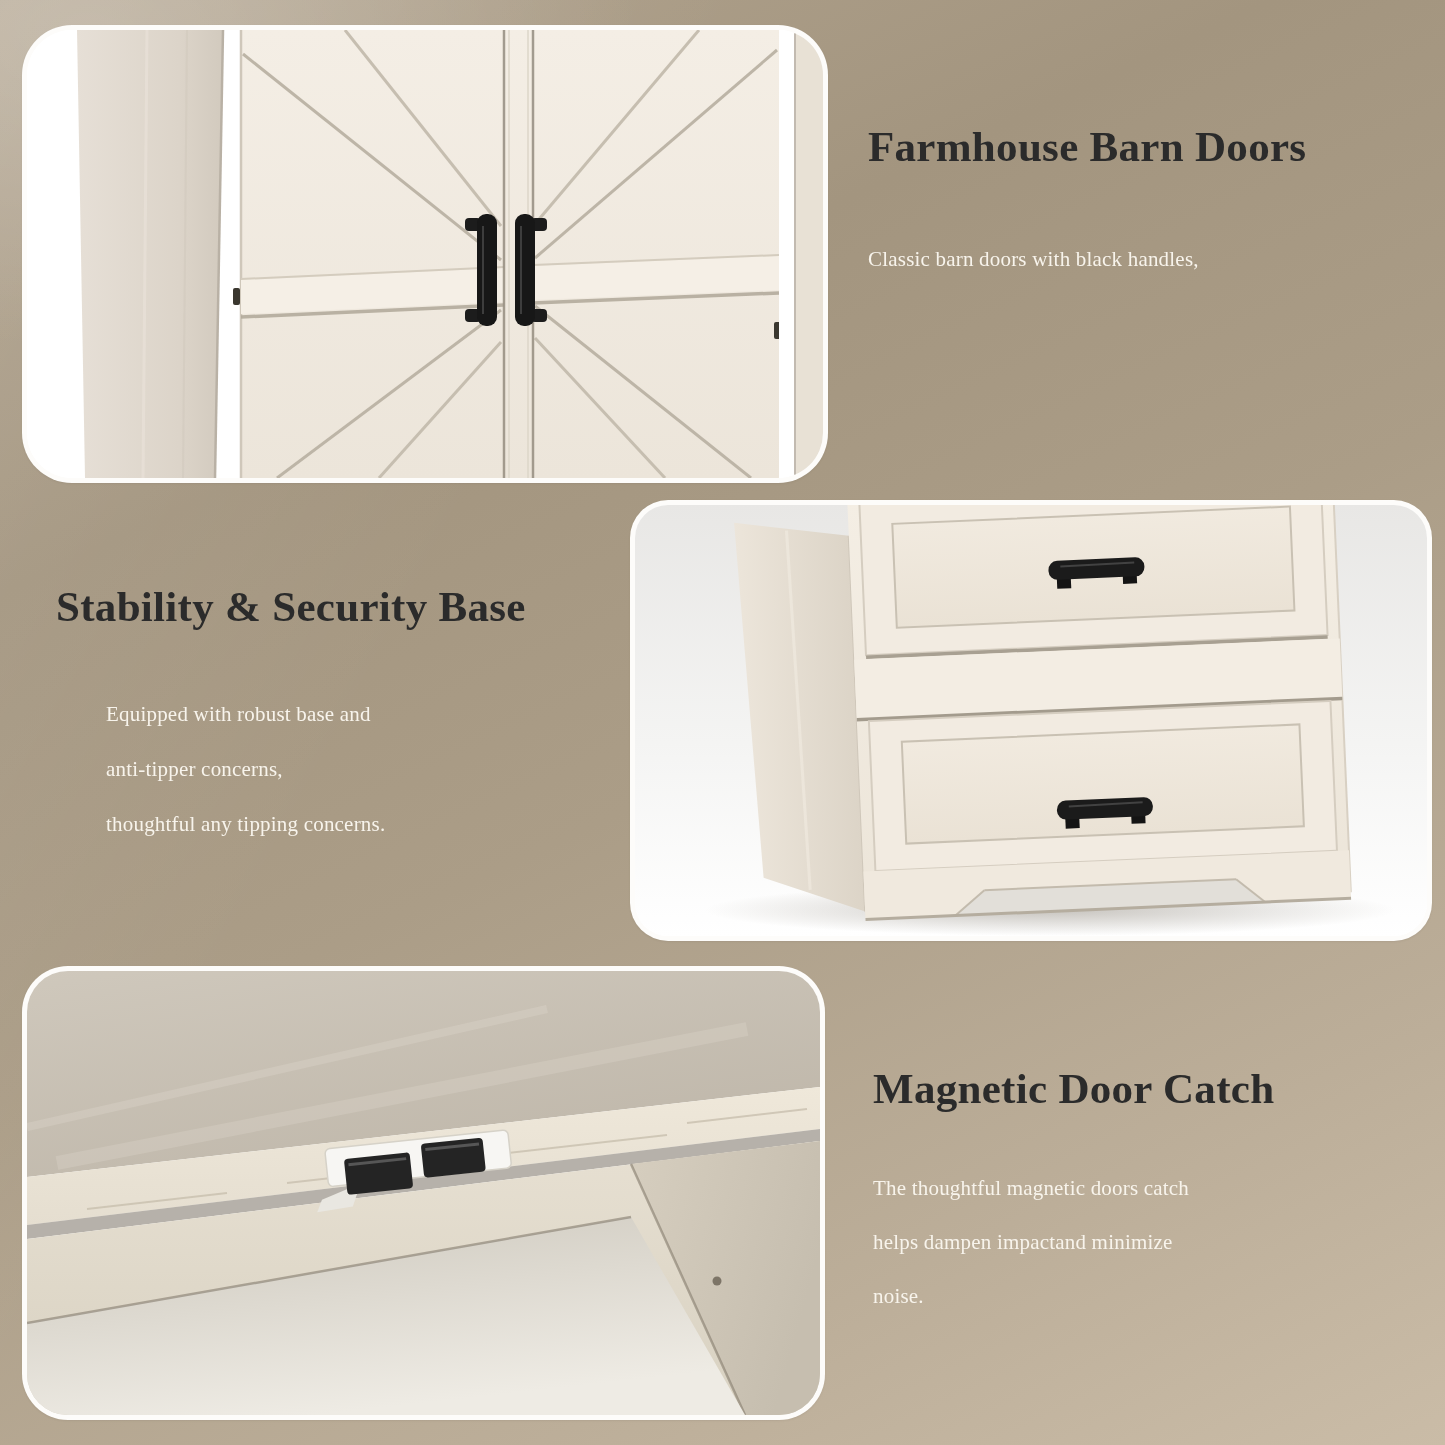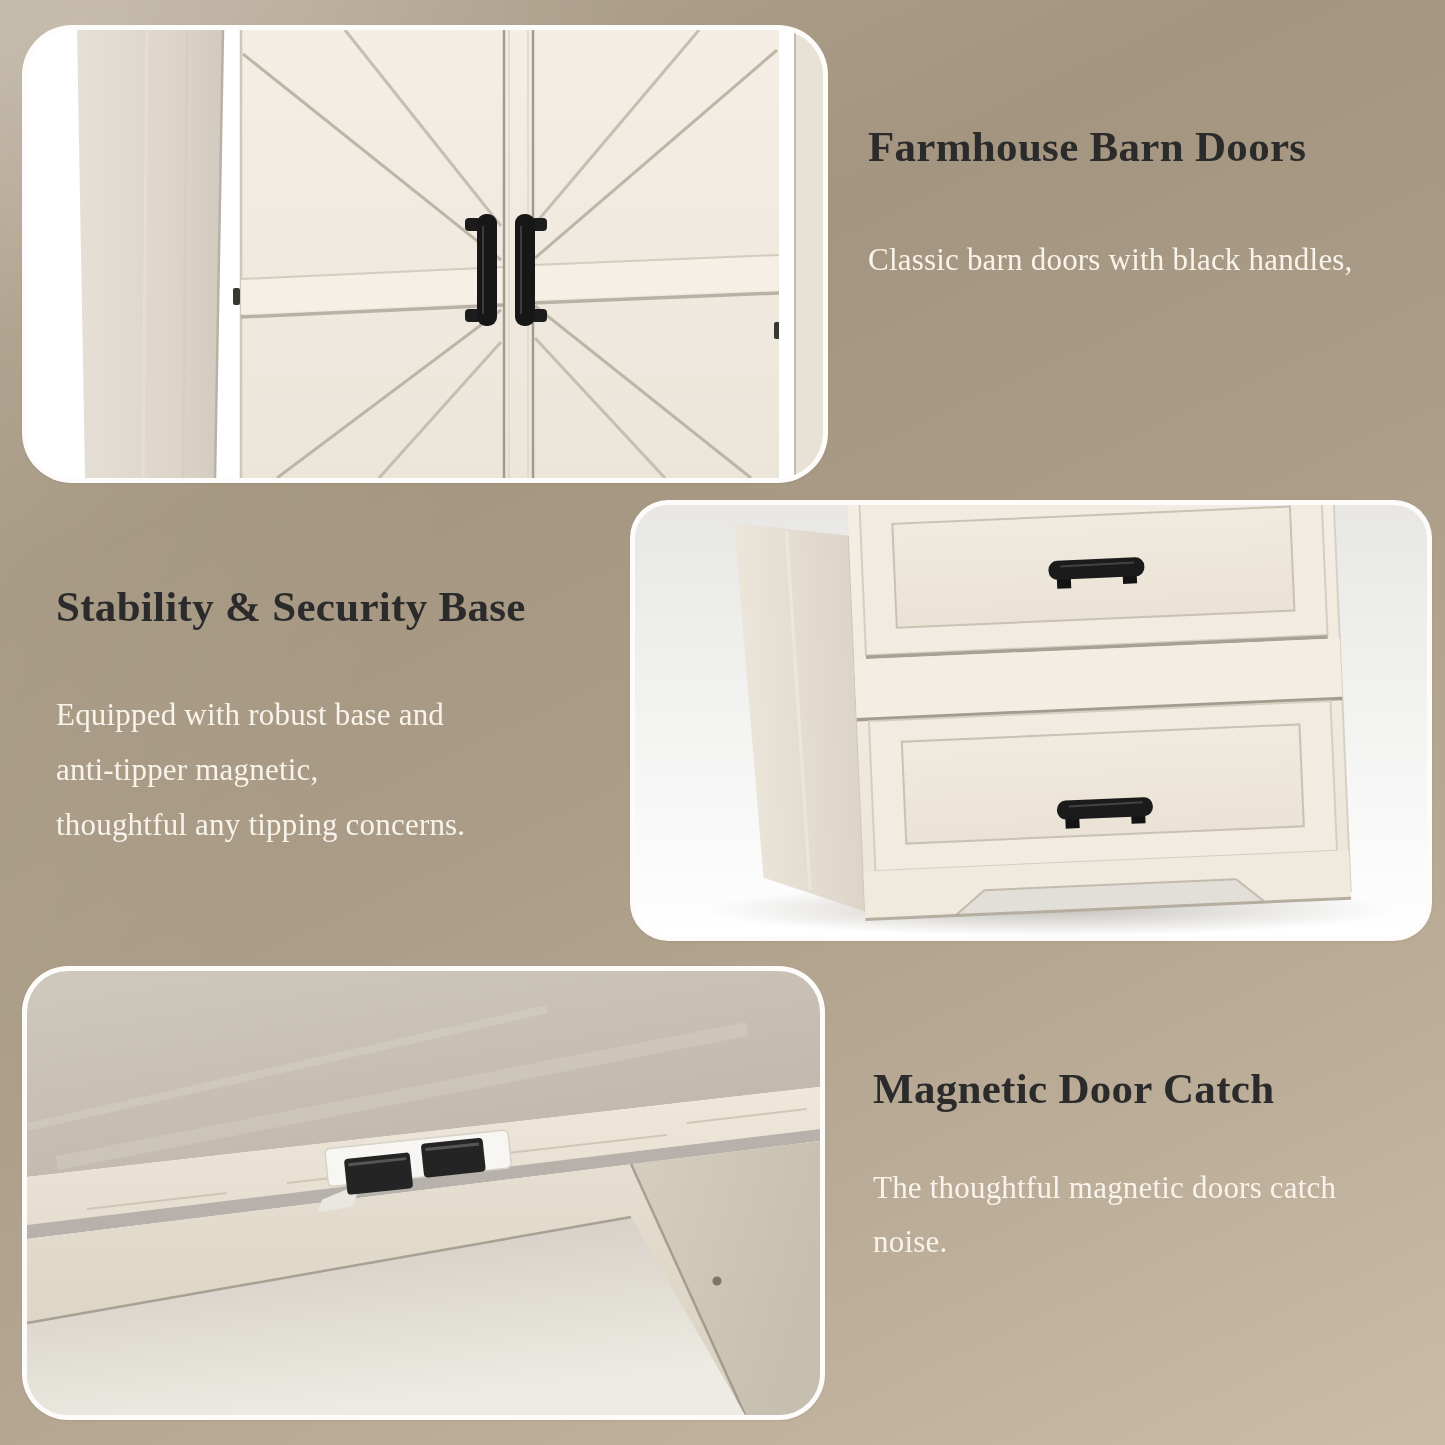--- a/index.html
+++ b/index.html
@@ -28,32 +28,32 @@
   .feature{position:absolute;}
   .feature .title{
     font-weight:700;
     font-size:43px;
     line-height:1.05;
     color:#2b2b2b;
     letter-spacing:0.3px;
     white-space:nowrap;
   }
   .feature .body{
-    font-size:31px;
+    font-size:21px;
     color:#f8f4ec;
     letter-spacing:0.2px;
   }
   .feature .line{white-space:nowrap;}
 
   #feature1{left:868px;top:124px;}
   #feature1 .body{margin-top:62px;}
   #feature1 .line{line-height:57px;}
 
   #feature2{left:56px;top:584px;}
-  #feature2 .body{margin-top:58px;}
+  #feature2 .body{margin-left:50px;margin-top:58px;}
   #feature2 .line{line-height:55px;}
 
   #feature3{left:873px;top:1066px;}
   #feature3 .body{margin-top:50px;}
   #feature3 .line{line-height:54px;}
 </style>
 </head>
 <body>
 
 <div class="page">
@@ -275,26 +275,27 @@
     <div class="title">Farmhouse Barn Doors</div>
     <div class="body">
       <div class="line">Classic barn doors with black handles,</div>
     </div>
   </div>
 
   <div class="feature" id="feature2">
     <div class="title">Stability &amp; Security Base</div>
     <div class="body">
       <div class="line">Equipped with robust base and</div>
-      <div class="line">anti-tipper magnetic,</div>
+      <div class="line">anti-tipper concerns,</div>
       <div class="line">thoughtful any tipping concerns.</div>
     </div>
   </div>
 
   <div class="feature" id="feature3">
     <div class="title">Magnetic Door Catch</div>
     <div class="body">
       <div class="line">The thoughtful magnetic doors catch</div>
+      <div class="line">helps dampen impactand minimize</div>
       <div class="line">noise.</div>
     </div>
   </div>
 
 </div>
 
 </body></html>

